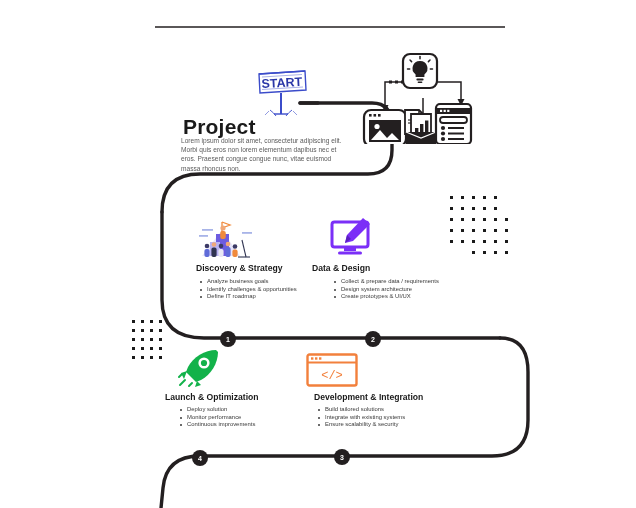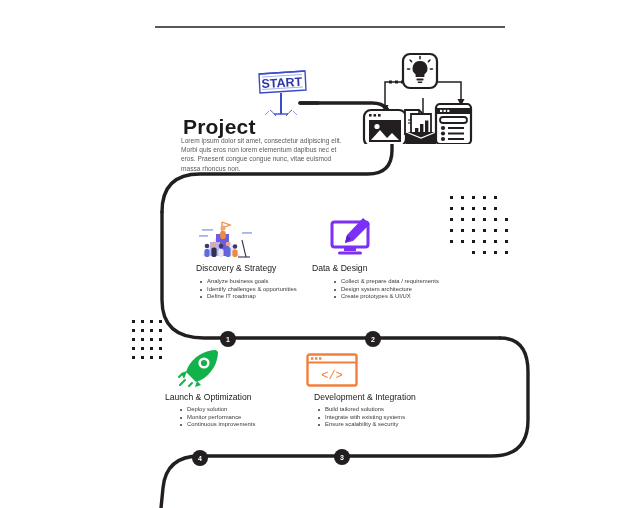--- a/index.html
+++ b/index.html
@@ -23,21 +23,21 @@
     margin-top:31px;
   }
   #intro{
     left:181px;top:136px;width:170px;
     font-size:6.6px;line-height:9.2px;color:#5b5b5b;
     font-family:"Liberation Sans", sans-serif;
   }
 
   
   .step-title{
-    font-size:8.6px;font-weight:normal;color:#1a1a1a;
+    font-size:8.6px;font-weight:bold;color:#1a1a1a;
     white-space:nowrap;
   }
   .step-list{
     margin:0;padding:0;list-style:none;
     font-size:5.9px;line-height:7.6px;color:#3a3a3a;
   }
   .step-list li{position:relative;padding-left:9px;white-space:nowrap;}
   .step-list li:before{
     content:"";position:absolute;left:2px;top:3px;
     width:2.2px;height:2.2px;border-radius:50%;background:#3a3a3a;

